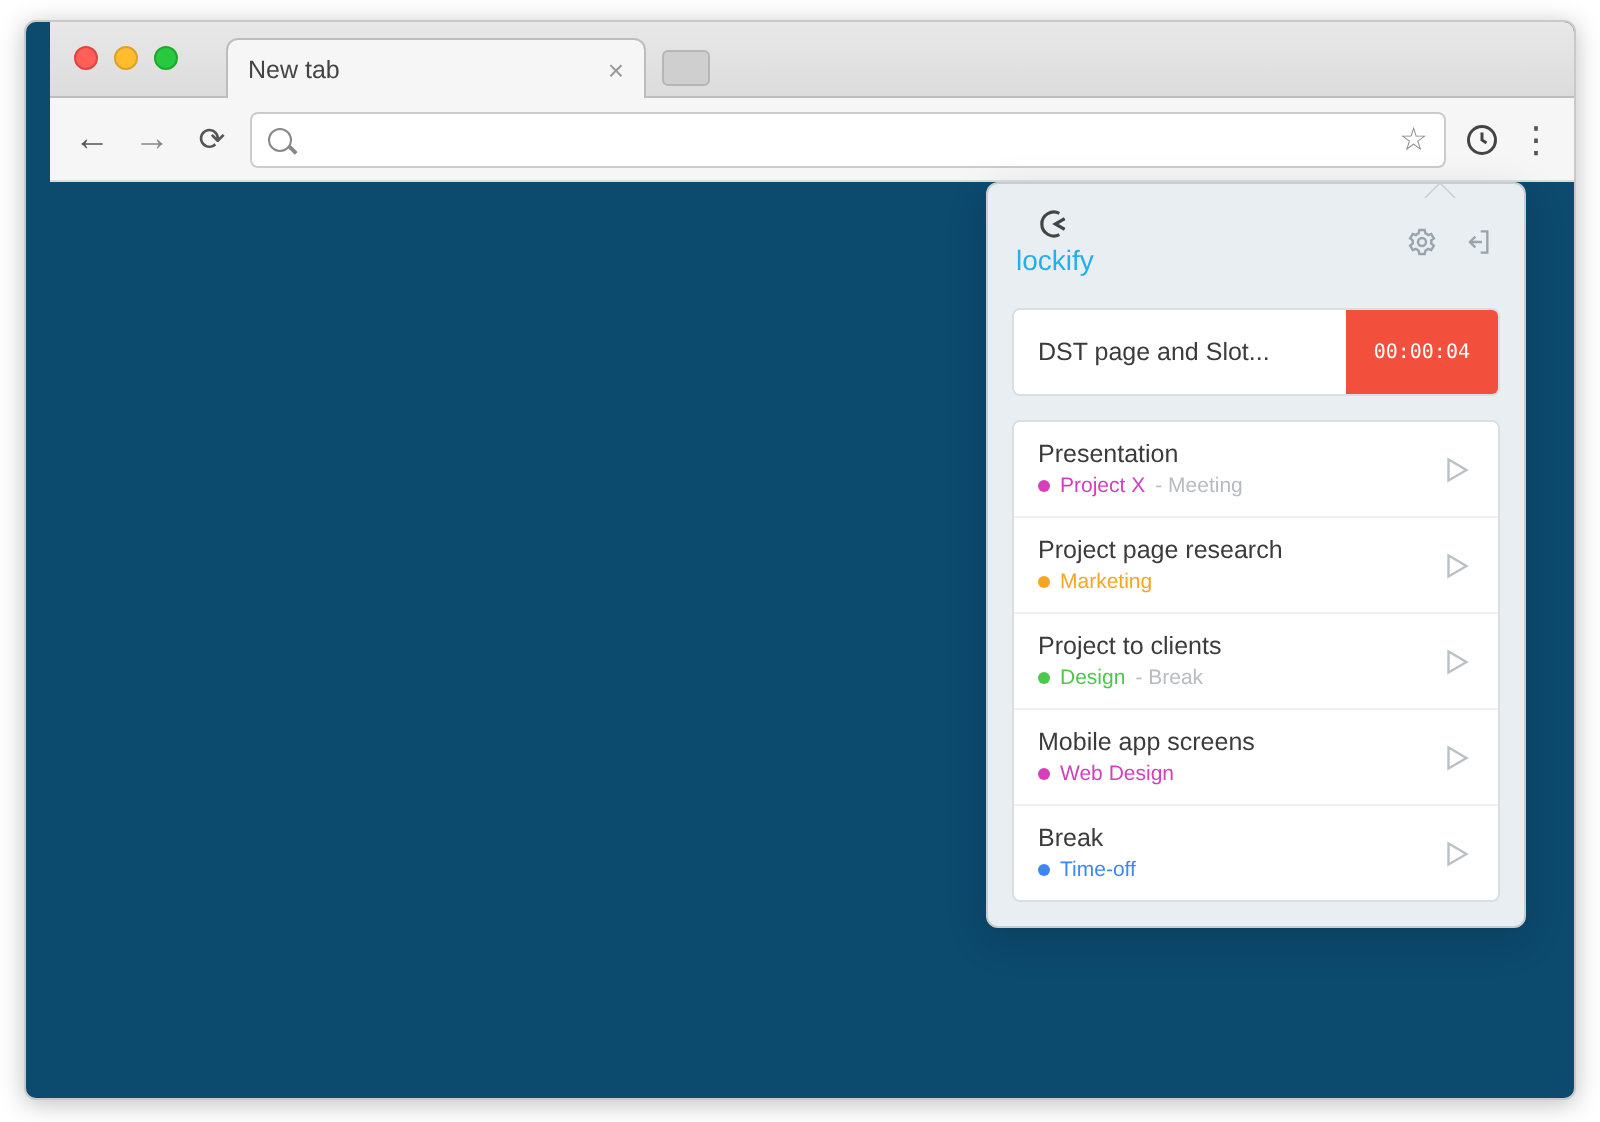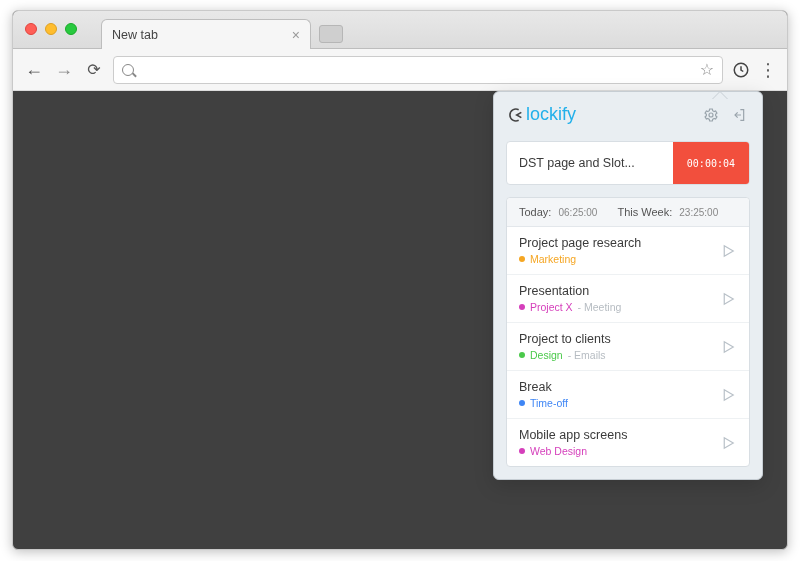--- a/index.html
+++ b/index.html
@@ -9,22 +9,23 @@
     background: #fff;
     position: relative;
   }
   .window {
     width: 776px; height: 540px;
     margin: 10px auto 0;
     border-radius: 6px;
     border: 1px solid #c9c9c9;
     box-shadow: 0 2px 12px rgba(0,0,0,.25);
     overflow: hidden;
-    background: #404040;
+    background: #0c4a6e;
     position: relative;
+    padding-left: 12px;
   }
 
   
   .titlebar {
     height: 38px;
     background: linear-gradient(#e8e8e8,#dcdcdc);
     display: flex; align-items: flex-end;
     border-bottom: 1px solid #bdbdbd;
     position: relative;
   }
@@ -84,21 +85,21 @@
     box-shadow:0 6px 20px rgba(0,0,0,.15);
   }
   .popup::before{
     content:""; position:absolute; top:-8px; right:34px;
     border:8px solid transparent; border-bottom-color:#e9eef2;
     filter: drop-shadow(0 -1px 0 #c6cdd3);
   }
   .popup-header{
     display:flex; align-items:center; padding:12px 14px;
   }
-  .logo{ color:#22b0ea; font-size:18px; font-weight:500; display:flex;align-items:center;gap:2px;}
+  .logo{ color:#22b0ea; font-size:14px; font-weight:500; display:flex;align-items:center;gap:2px;flex-direction:column;}
   .logo-mark{ width:16px;height:16px; display:inline-flex;align-items:center;justify-content:center;}
   .header-icons{ margin-left:auto; display:flex; gap:10px; }
   .hicon{ width:18px;height:18px; color:#9aa4ac; display:flex;align-items:center;justify-content:center;}
 
   .timer-box{
     margin:4px 12px 12px; background:#fff; border:1px solid #d8dee3;
     border-radius:4px; height:44px; display:flex; align-items:center;
     padding-left:12px;
   }
   .timer-desc{ font-size:12.5px; color:#3b3b3b; flex:1;}
@@ -194,67 +195,71 @@
         </span>
       </div>
     </div>
 
     <div class="timer-box">
       <span class="timer-desc">DST page and Slot...</span>
       <span class="timer-btn">00:00:04</span>
     </div>
 
     <div class="panel">
-      <div class="panel-top">
-        <span>
-          <span class="lbl">Today:</span>
-          <span class="val">06:25:00</span>
-        </span>
-        <span>
-          <span class="lbl">This Week:</span>
-          <span class="val">23:25:00</span>
-        </span>
-      </div>
       <div id="entries">
-          <div class="entry">
-            <div class="entry-left">
-              <div class="entry-title">Project page research</div>
-              <div class="entry-meta">
-                <span class="proj-dot" style="background: rgb(245, 166, 35);"></span>
-                <span class="proj" style="color: rgb(245, 166, 35);">Marketing</span>
-              </div>
-            </div>
-            <span class="play">
-              <svg viewBox="0 0 24 24" width="18" height="18" fill="none" stroke="currentColor" stroke-width="1.6">
-                <polygon points="7,5 19,12 7,19"></polygon>
-              </svg>
-            </span>
-          </div>
           <div class="entry">
             <div class="entry-left">
               <div class="entry-title">Presentation</div>
               <div class="entry-meta">
                 <span class="proj-dot" style="background: rgb(213, 63, 187);"></span>
                 <span class="proj" style="color: rgb(213, 63, 187);">Project X</span>
                 <span class="cli">- Meeting</span>
               </div>
             </div>
             <span class="play">
               <svg viewBox="0 0 24 24" width="18" height="18" fill="none" stroke="currentColor" stroke-width="1.6">
                 <polygon points="7,5 19,12 7,19"></polygon>
               </svg>
             </span>
           </div>
           <div class="entry">
             <div class="entry-left">
+              <div class="entry-title">Project page research</div>
+              <div class="entry-meta">
+                <span class="proj-dot" style="background: rgb(245, 166, 35);"></span>
+                <span class="proj" style="color: rgb(245, 166, 35);">Marketing</span>
+              </div>
+            </div>
+            <span class="play">
+              <svg viewBox="0 0 24 24" width="18" height="18" fill="none" stroke="currentColor" stroke-width="1.6">
+                <polygon points="7,5 19,12 7,19"></polygon>
+              </svg>
+            </span>
+          </div>
+          <div class="entry">
+            <div class="entry-left">
               <div class="entry-title">Project to clients</div>
               <div class="entry-meta">
                 <span class="proj-dot" style="background: rgb(75, 201, 75);"></span>
                 <span class="proj" style="color: rgb(75, 201, 75);">Design</span>
-                <span class="cli">- Emails</span>
+                <span class="cli">- Break</span>
+              </div>
+            </div>
+            <span class="play">
+              <svg viewBox="0 0 24 24" width="18" height="18" fill="none" stroke="currentColor" stroke-width="1.6">
+                <polygon points="7,5 19,12 7,19"></polygon>
+              </svg>
+            </span>
+          </div>
+          <div class="entry">
+            <div class="entry-left">
+              <div class="entry-title">Mobile app screens</div>
+              <div class="entry-meta">
+                <span class="proj-dot" style="background: rgb(213, 63, 187);"></span>
+                <span class="proj" style="color: rgb(213, 63, 187);">Web Design</span>
               </div>
             </div>
             <span class="play">
               <svg viewBox="0 0 24 24" width="18" height="18" fill="none" stroke="currentColor" stroke-width="1.6">
                 <polygon points="7,5 19,12 7,19"></polygon>
               </svg>
             </span>
           </div>
           <div class="entry">
             <div class="entry-left">
@@ -263,31 +268,17 @@
                 <span class="proj-dot" style="background: rgb(63, 134, 245);"></span>
                 <span class="proj" style="color: rgb(63, 134, 245);">Time-off</span>
               </div>
             </div>
             <span class="play">
               <svg viewBox="0 0 24 24" width="18" height="18" fill="none" stroke="currentColor" stroke-width="1.6">
                 <polygon points="7,5 19,12 7,19"></polygon>
               </svg>
             </span>
           </div>
-          <div class="entry">
-            <div class="entry-left">
-              <div class="entry-title">Mobile app screens</div>
-              <div class="entry-meta">
-                <span class="proj-dot" style="background: rgb(213, 63, 187);"></span>
-                <span class="proj" style="color: rgb(213, 63, 187);">Web Design</span>
-              </div>
-            </div>
-            <span class="play">
-              <svg viewBox="0 0 24 24" width="18" height="18" fill="none" stroke="currentColor" stroke-width="1.6">
-                <polygon points="7,5 19,12 7,19"></polygon>
-              </svg>
-            </span>
-          </div>
         </div>
     </div>
   </div>
 
 </div>
 
 </body></html>

